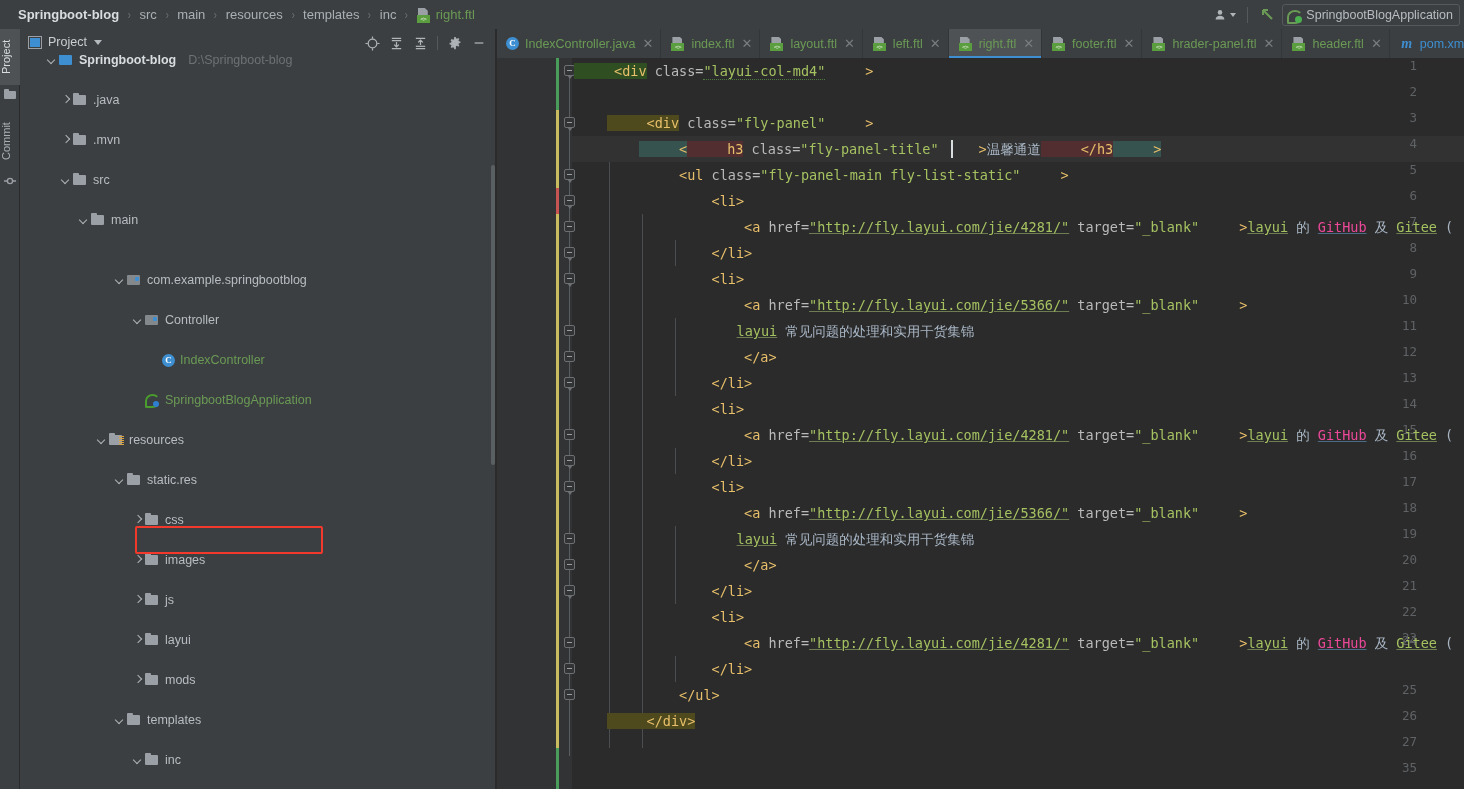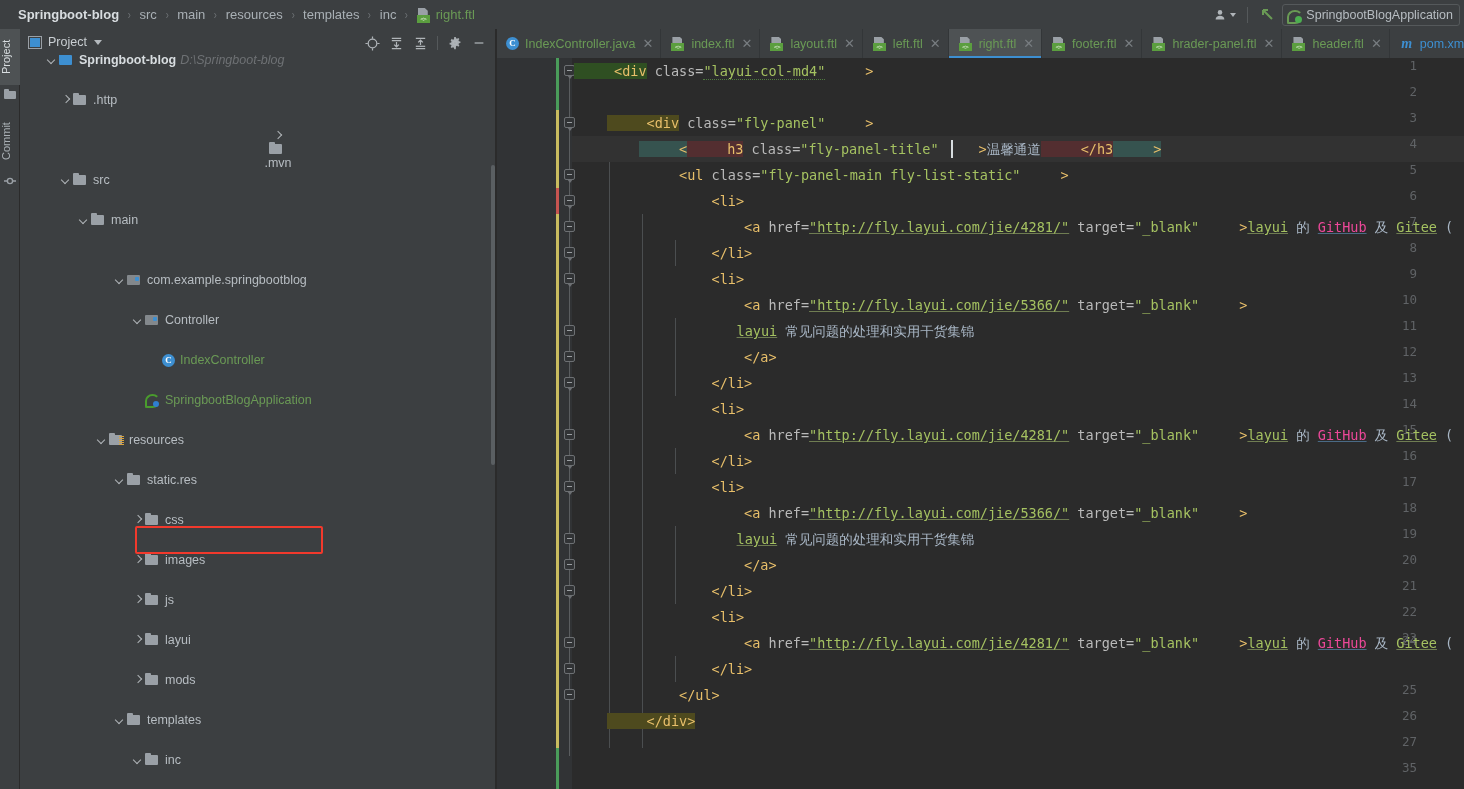--- a/index.html
+++ b/index.html
@@ -399,30 +399,30 @@
       </div>
     </div>
   </div>
 
   <div class="tree">
 
     <div class="row" style="top:-5px;padding-left:26px;">
       <span class="arrow d"></span>
       <span class="ico folder blue"></span>
       <span class="lbl-bold">Springboot-blog</span>
-      <span class="lbl-dim" style="margin-left:4px;font-style:italic;">D:\Springboot-blog</span>
+      <span class="lbl-dim" style="margin-left:12px;">D:\Springboot-blog</span>
     </div>
 
     <div class="row" style="top:15px;padding-left:40px;">
       <span class="arrow r"></span>
       <span class="ico folder"></span>
-      <span>.http</span>
-    </div>
-
-    <div class="row" style="top:35px;padding-left:40px;flex-direction:column;">
+      <span>.java</span>
+    </div>
+
+    <div class="row" style="top:35px;padding-left:40px;">
       <span class="arrow r"></span>
       <span class="ico folder"></span>
       <span>.mvn</span>
     </div>
 
     <div class="row" style="top:55px;padding-left:40px;">
       <span class="arrow d"></span>
       <span class="ico folder"></span>
       <span>src</span>
     </div>

